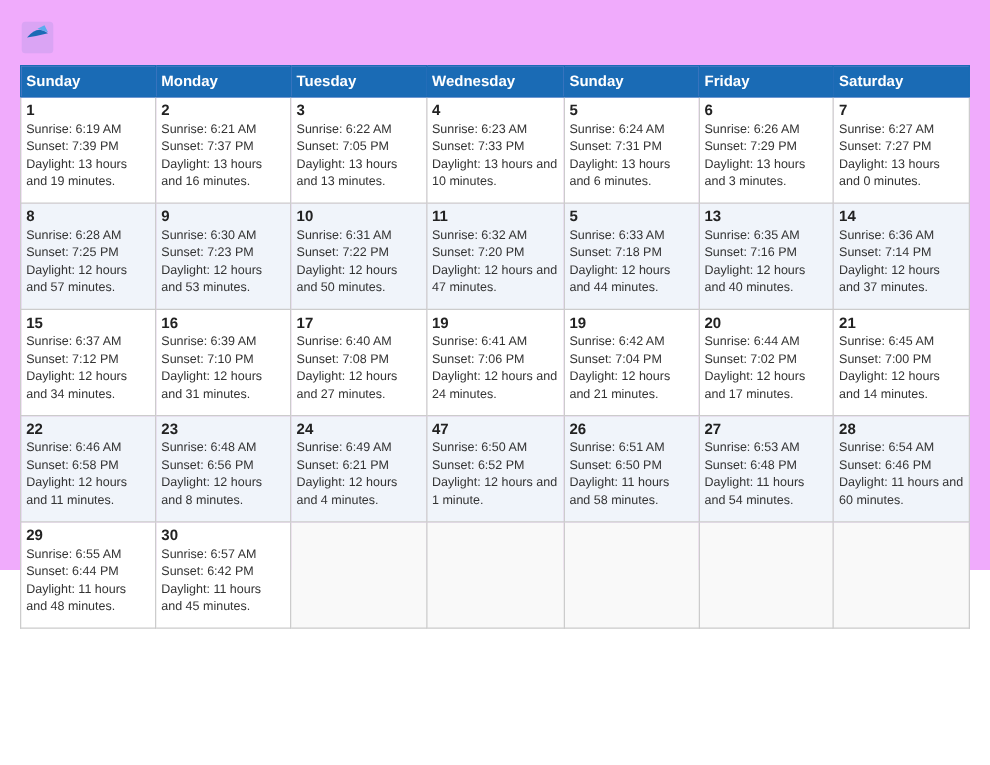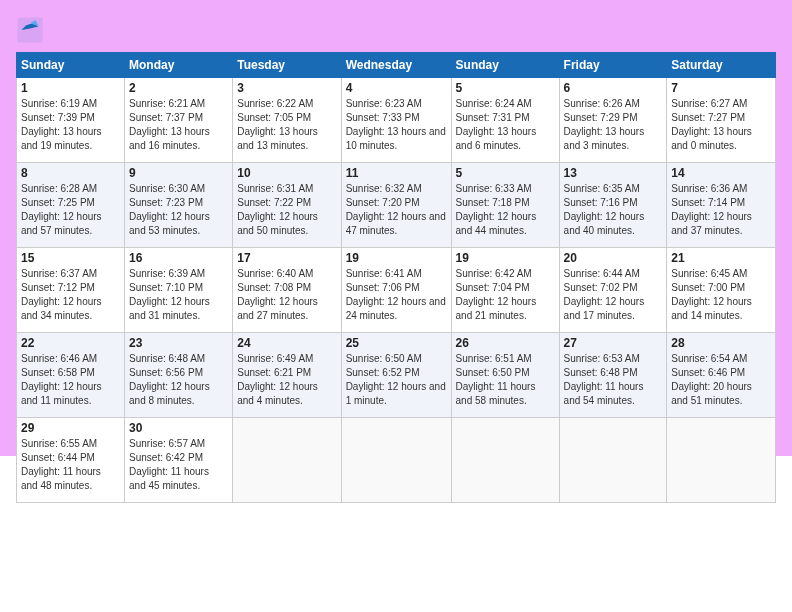--- a/index.html
+++ b/index.html
@@ -323,21 +323,21 @@
       </td>
           <td>
         <span class="day-num">24</span>
         <div class="day-info">
           <span>Sunrise: 6:49 AM</span><br>
           <span>Sunset: 6:21 PM</span><br>
           <span>Daylight: 12 hours and 4 minutes.</span>
         </div>
       </td>
           <td>
-        <span class="day-num">25</span>
+        <span class="day-num">47</span>
         <div class="day-info">
           <span>Sunrise: 6:50 AM</span><br>
           <span>Sunset: 6:52 PM</span><br>
           <span>Daylight: 12 hours and 1 minute.</span>
         </div>
       </td>
           <td>
         <span class="day-num">26</span>
         <div class="day-info">
           <span>Sunrise: 6:51 AM</span><br>
@@ -351,21 +351,21 @@
           <span>Sunrise: 6:53 AM</span><br>
           <span>Sunset: 6:48 PM</span><br>
           <span>Daylight: 11 hours and 54 minutes.</span>
         </div>
       </td>
           <td>
         <span class="day-num">28</span>
         <div class="day-info">
           <span>Sunrise: 6:54 AM</span><br>
           <span>Sunset: 6:46 PM</span><br>
-          <span>Daylight: 20 hours and 51 minutes.</span>
+          <span>Daylight: 11 hours and 60 minutes.</span>
         </div>
       </td>
         </tr>
         <tr>
           <td>
         <span class="day-num">29</span>
         <div class="day-info">
           <span>Sunrise: 6:55 AM</span><br>
           <span>Sunset: 6:44 PM</span><br>
           <span>Daylight: 11 hours and 48 minutes.</span>

